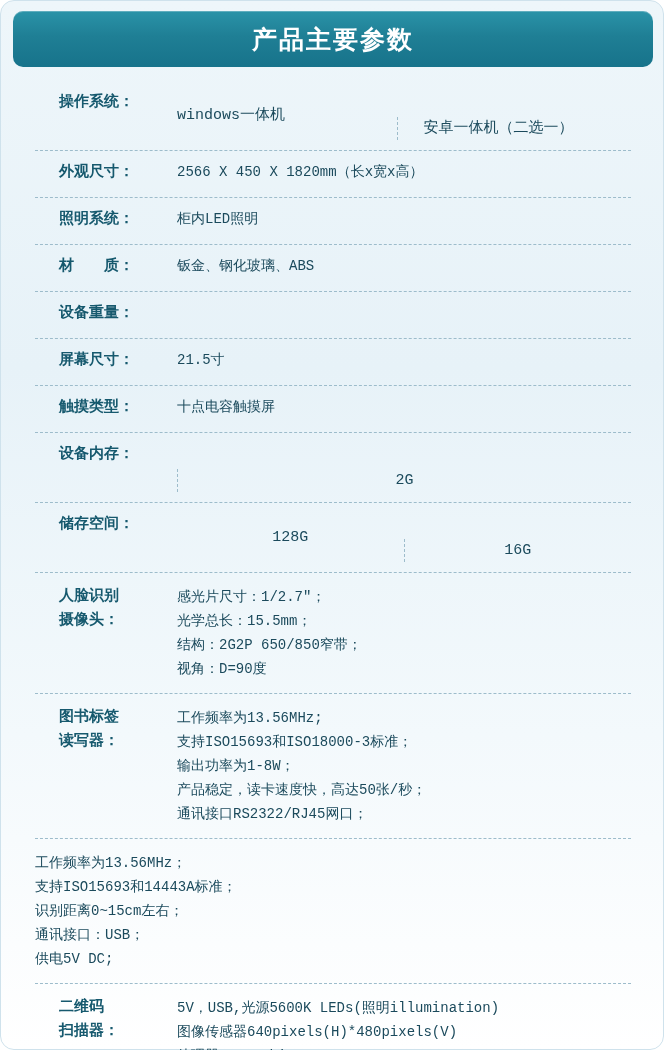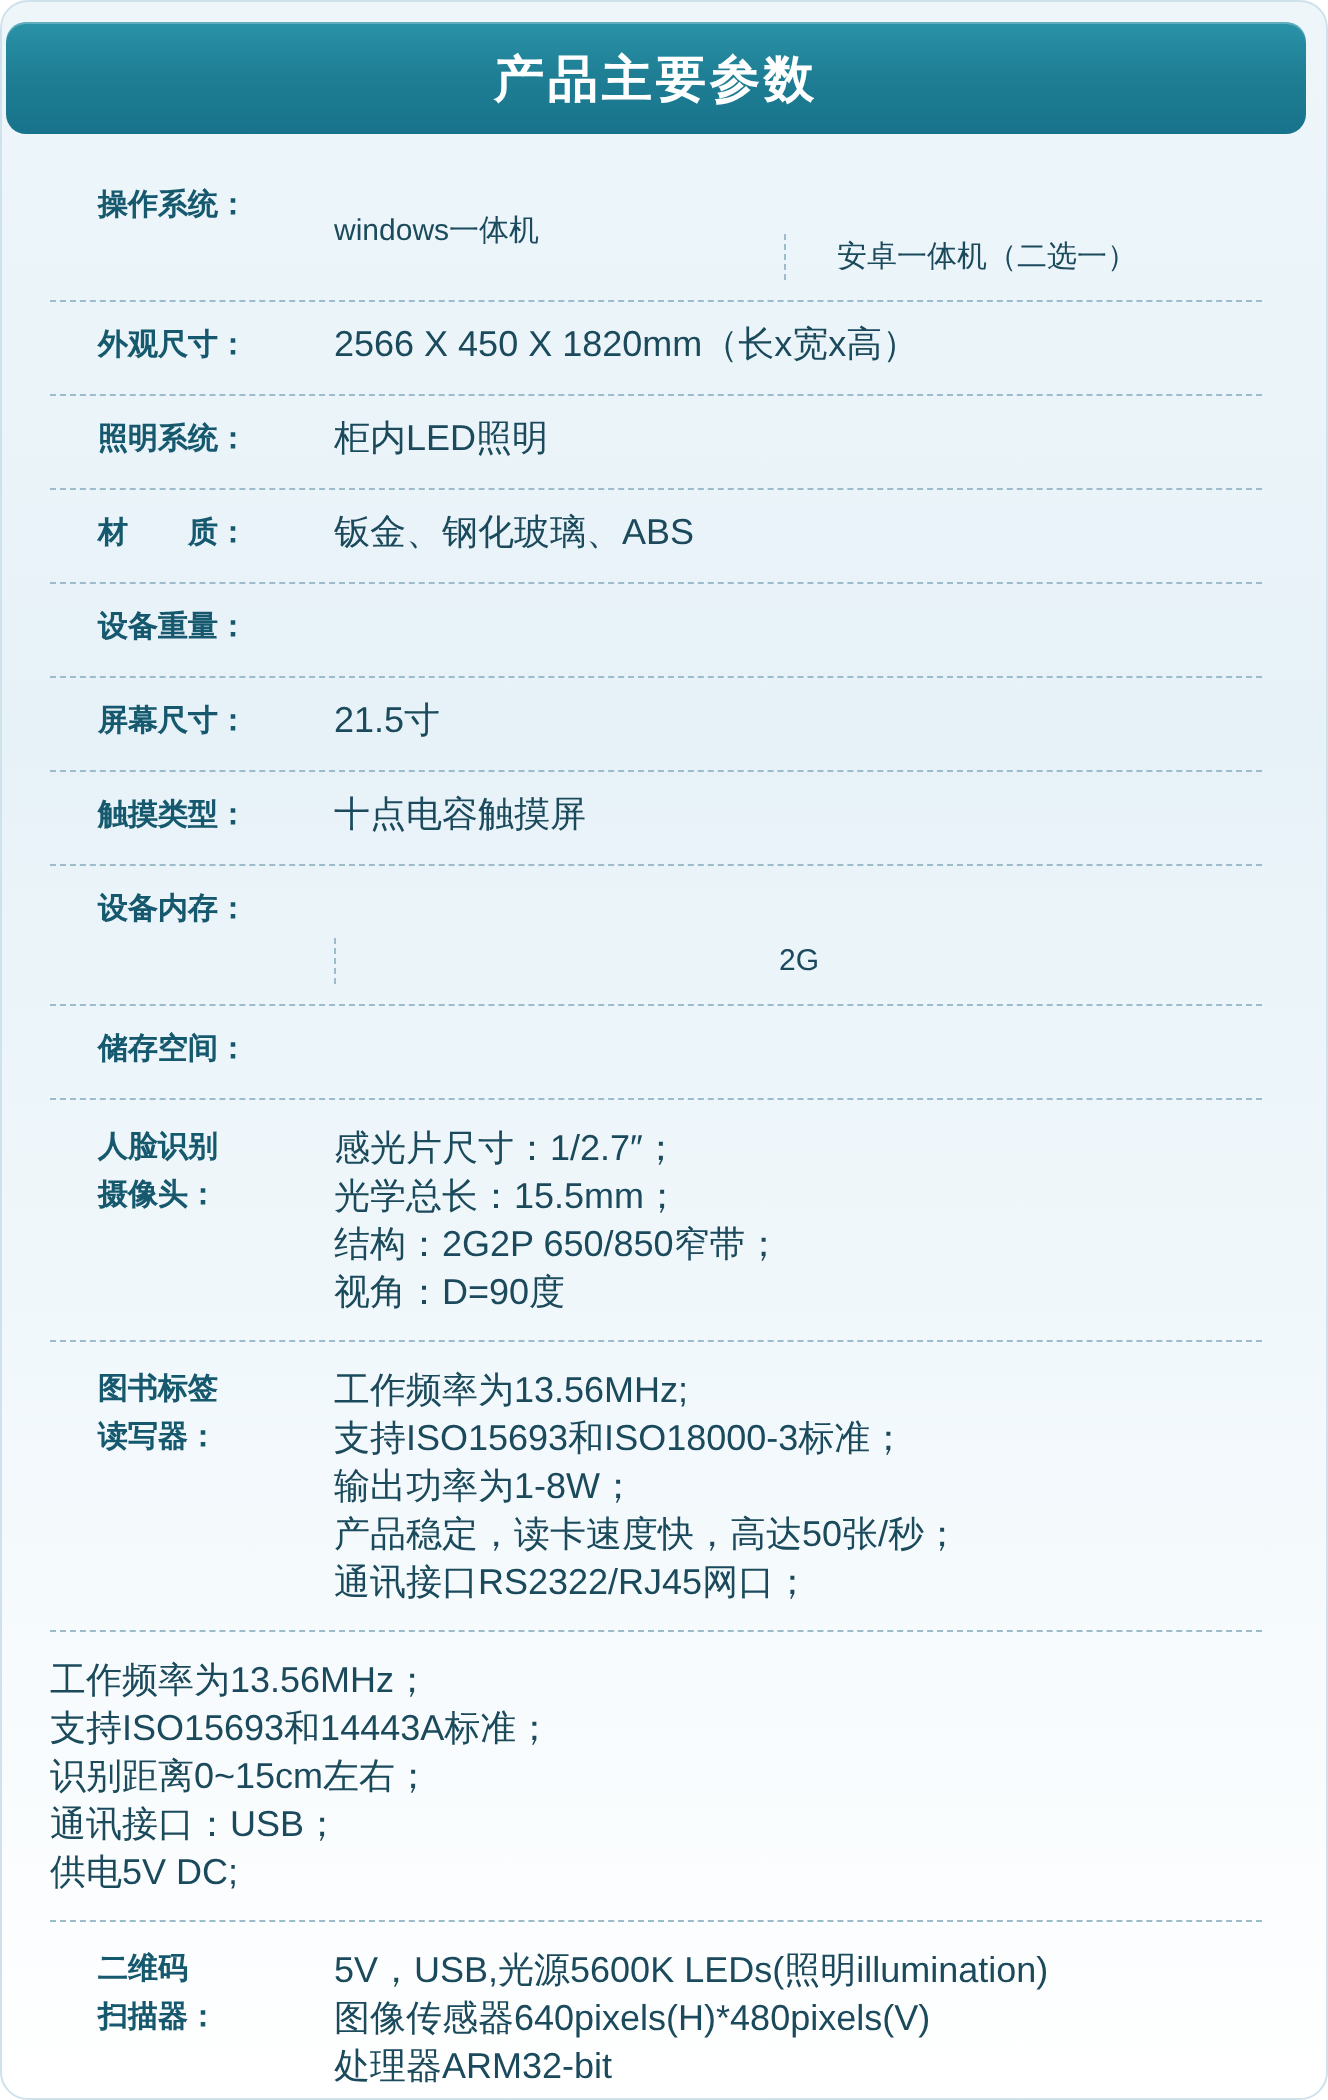--- a/index.html
+++ b/index.html
@@ -14,21 +14,22 @@
     overflow: hidden;
   }
   .page {
     position: relative;
     width: 664px;
     height: 1050px;
     box-sizing: border-box;
     background: linear-gradient(to bottom, #eef6fa 0%, #e7f2f8 35%, #f3f9fc 70%, #ffffff 100%);
     border: 1px solid #cfe2ec;
     border-radius: 14px;
-    padding: 10px 10px 0 2px;
+    padding: 10px 10px 0 12px;
+    font-family: Liberation Mono, monospace;
   }
   .header {
     height: 56px;
     margin: 0 0 0 0;
     border-radius: 10px;
     background: linear-gradient(to bottom, #2a93a8 0%, #1f7f95 45%, #17738b 100%);
     display: flex;
     align-items: center;
     justify-content: center;
     box-shadow: inset 0 1px 0 rgba(255,255,255,0.25);
@@ -59,21 +60,21 @@
     color: #16596e;
     font-size: 15px;
     font-weight: bold;
     line-height: 23px;
     white-space: pre-line;
     margin-left: 24px;
   }
   .value {
     flex: 1;
     color: #1b4a5c;
-    font-size: 18px;
+    font-size: 14px;
     line-height: 23px;
     white-space: pre-line;
   }
   
   .split {
     flex: 1;
     display: flex;
     align-items: stretch;
   }
   .split .cell {
@@ -160,20 +161,24 @@
 
     <div class="row">
       <div class="label">设备内存：</div>
       <div class="split centered">
         <div class="cell right">2G</div>
       </div>
     </div>
 
     <div class="row">
       <div class="label">储存空间：</div>
+      <div class="split centered">
+        <div class="cell left">128G</div>
+        <div class="cell right">16G</div>
+      </div>
     </div>
 
     <div class="row tall">
       <div class="label">人脸识别
 摄像头：</div>
       <div class="value">感光片尺寸：1/2.7″；
 光学总长：15.5mm；
 结构：2G2P 650/850窄带；
 视角：D=90度</div>
     </div>

